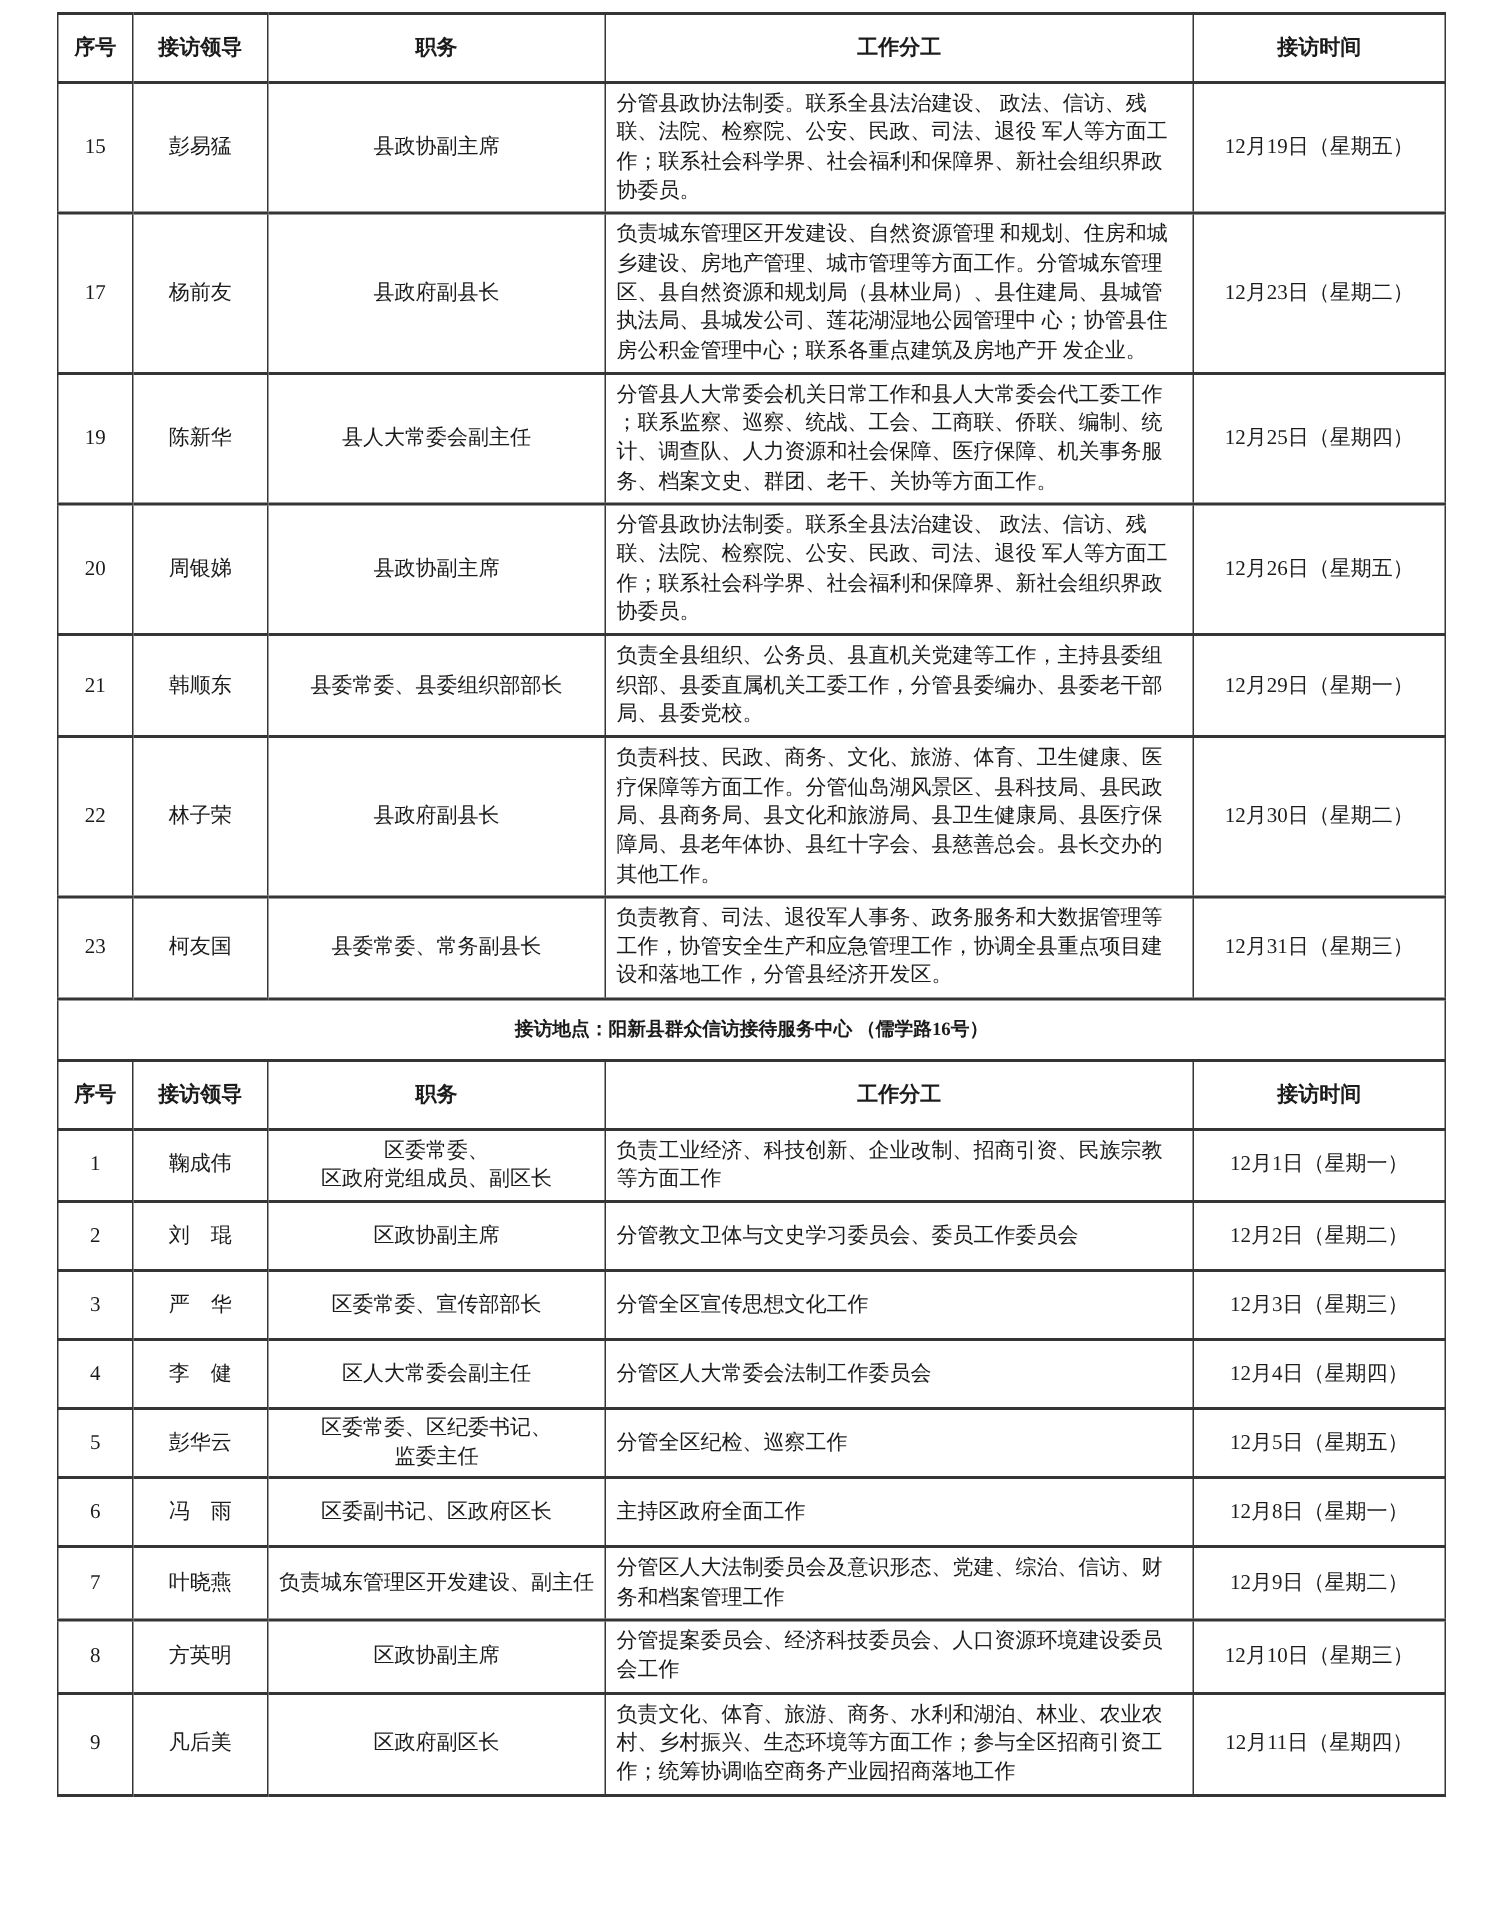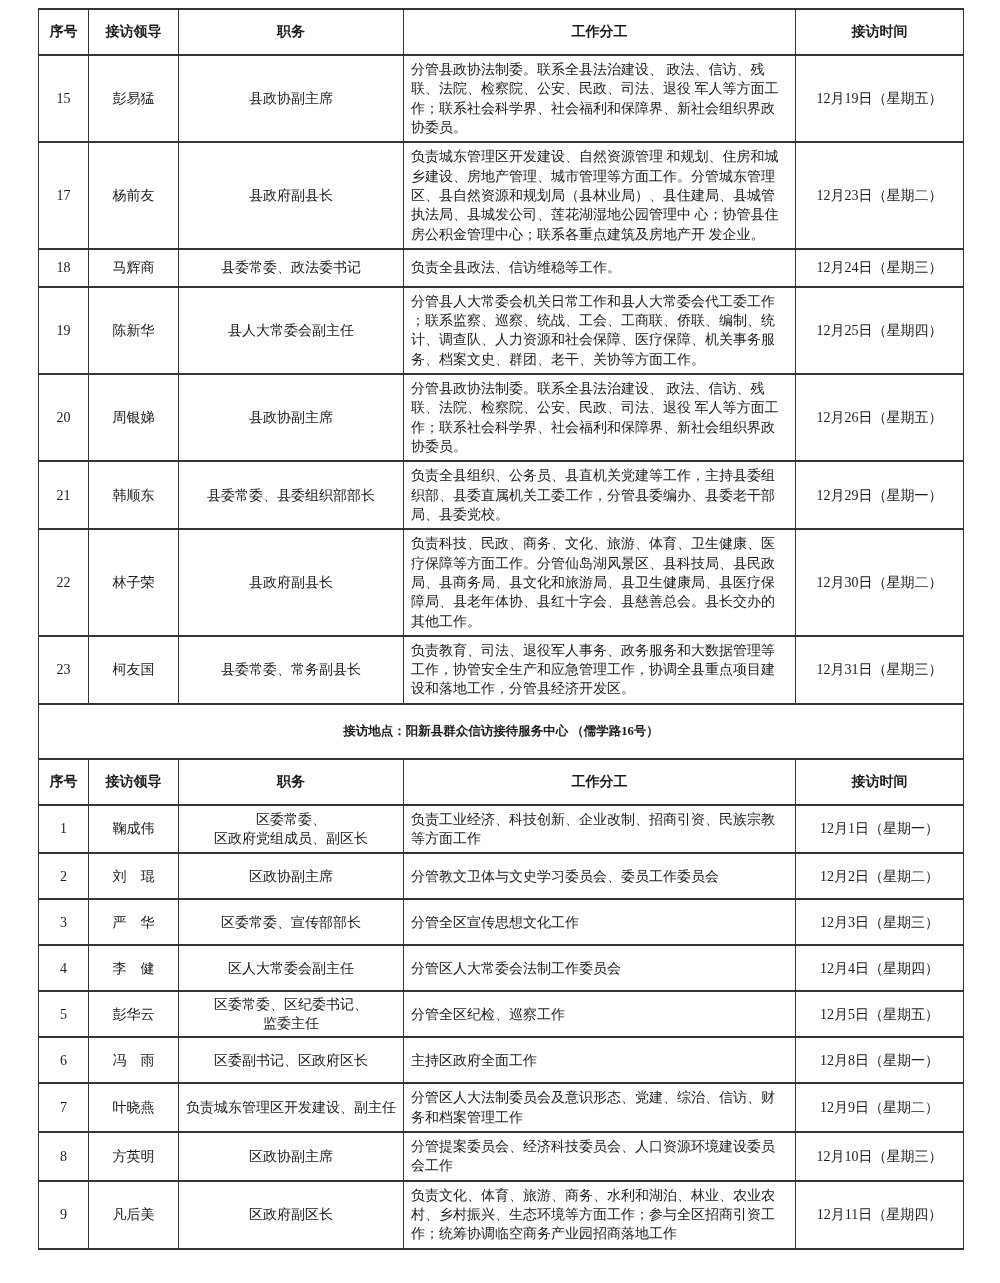--- a/index.html
+++ b/index.html
@@ -50,21 +50,21 @@
   td.cell-duty {
     text-align: left;
     padding: 4px 7px;
     white-space: pre-line;
   }
   tr.note-row td {
     height: 41px;
     text-align: center;
     font-weight: bold;
     font-size: 12.5px;
-    padding: 18px 6px;
+    padding: 4px 6px;
     margin-left: 42px;
   }
   tr.title-row td {
     height: 33px;
     text-align: center;
     font-size: 24px;
     letter-spacing: 3px;
     padding: 1px;
   }
 </style>
@@ -96,27 +96,20 @@
           <td class="cell cell-time">12月19日（星期五）</td>
         </tr>
         <tr class="county-row">
           <td class="cell cell-no">17</td>
           <td class="cell cell-leader">杨前友</td>
           <td class="cell cell-position">县政府副县长</td>
           <td class="cell cell-duty">负责城东管理区开发建设、自然资源管理 和规划、住房和城乡建设、房地产管理、城市管理等方面工作。分管城东管理区、县自然资源和规划局（县林业局）、县住建局、县城管执法局、县城发公司、莲花湖湿地公园管理中 心；协管县住房公积金管理中心；联系各重点建筑及房地产开 发企业。</td>
           <td class="cell cell-time">12月23日（星期二）</td>
         </tr>
         <tr class="county-row">
-          <td class="cell cell-no">18</td>
-          <td class="cell cell-leader">马辉商</td>
-          <td class="cell cell-position">县委常委、政法委书记</td>
-          <td class="cell cell-duty">负责全县政法、信访维稳等工作。</td>
-          <td class="cell cell-time">12月24日（星期三）</td>
-        </tr>
-        <tr class="county-row">
           <td class="cell cell-no">19</td>
           <td class="cell cell-leader">陈新华</td>
           <td class="cell cell-position">县人大常委会副主任</td>
           <td class="cell cell-duty">分管县人大常委会机关日常工作和县人大常委会代工委工作 ；联系监察、巡察、统战、工会、工商联、侨联、编制、统计、调查队、人力资源和社会保障、医疗保障、机关事务服务、档案文史、群团、老干、关协等方面工作。</td>
           <td class="cell cell-time">12月25日（星期四）</td>
         </tr>
         <tr class="county-row">
           <td class="cell cell-no">20</td>
           <td class="cell cell-leader">周银娣</td>
           <td class="cell cell-position">县政协副主席</td>

